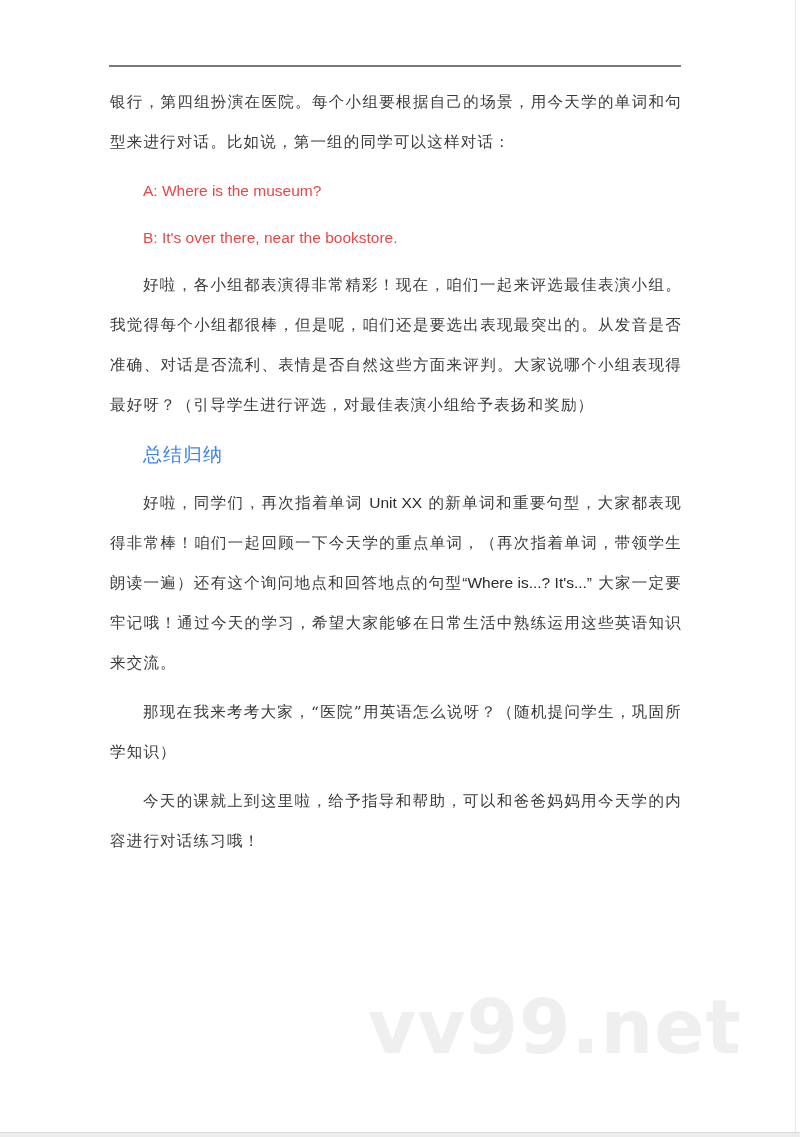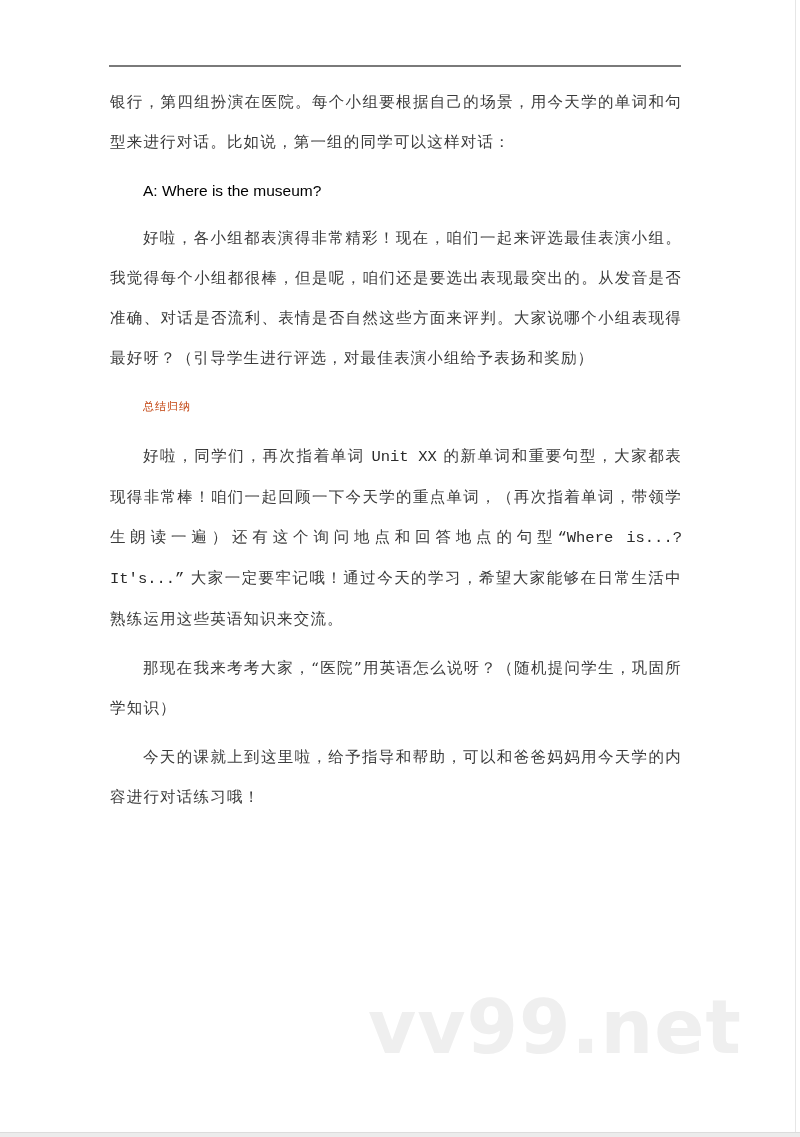--- a/index.html
+++ b/index.html
@@ -55,33 +55,33 @@
       text-align: justify;
       text-justify: inter-character;
       color: #3b3b3b;
     }
     .p.indent { text-indent: 33px; }
     .p.en {
       font-family: "Liberation Sans", "DejaVu Sans", sans-serif;
       font-size: 15.5px;
       letter-spacing: 0;
       padding-left: 33px;
-      color: #000000;
+      color: #ef4444;
       margin-bottom: 7px;
     }
     .en-inline {
-      font-family: Liberation Mono, monospace;
+      font-family: Liberation Sans, sans-serif;
       letter-spacing: 0;
       color: #2a2a2a;
     }
     .heading {
-      font-size: 11px;
+      font-size: 19px;
       padding-left: 33px;
       letter-spacing: 1px;
-      color: #c2410c;
+      color: #3b82f6;
     }
     .watermark {
       position: absolute;
       left: 368px;
       top: 990px;
       font-family: "DejaVu Sans", "Liberation Sans", sans-serif;
       font-weight: bold;
       font-size: 74px;
       letter-spacing: 1px;
       color: #efefef;
@@ -92,20 +92,21 @@
 </head>
 <body>
 
 <div class="page">
   <div class="header-rule"></div>
 
   <div class="content">
     <p class="p">银行，第四组扮演在医院。每个小组要根据自己的场景，用今天学的单词和句型来进行对话。比如说，第一组的同学可以这样对话：</p>
 
     <p class="p en">A: Where is the museum?</p>
+    <p class="p en">B: It's over there, near the bookstore.</p>
 
 
     <p class="p indent">好啦，各小组都表演得非常精彩！现在，咱们一起来评选最佳表演小组。我觉得每个小组都很棒，但是呢，咱们还是要选出表现最突出的。从发音是否准确、对话是否流利、表情是否自然这些方面来评判。大家说哪个小组表现得最好呀？（引导学生进行评选，对最佳表演小组给予表扬和奖励）</p>
 
     <p class="p heading">总结归纳</p>
 
     <p class="p indent"><span>好啦，同学们，再次指着单词 </span><span class="en-inline">Unit XX</span><span> 的新单词和重要句型，大家都表现得非常棒！咱们一起回顾一下今天学的重点单词，（再次指着单词，带领学生朗读一遍）还有这个询问地点和回答地点的句型</span><span class="en-inline">“Where is...? It's...”</span><span> 大家一定要牢记哦！通过今天的学习，希望大家能够在日常生活中熟练运用这些英语知识来交流。</span></p>
 
     <p class="p indent">那现在我来考考大家，“医院”用英语怎么说呀？（随机提问学生，巩固所学知识）</p>
 

